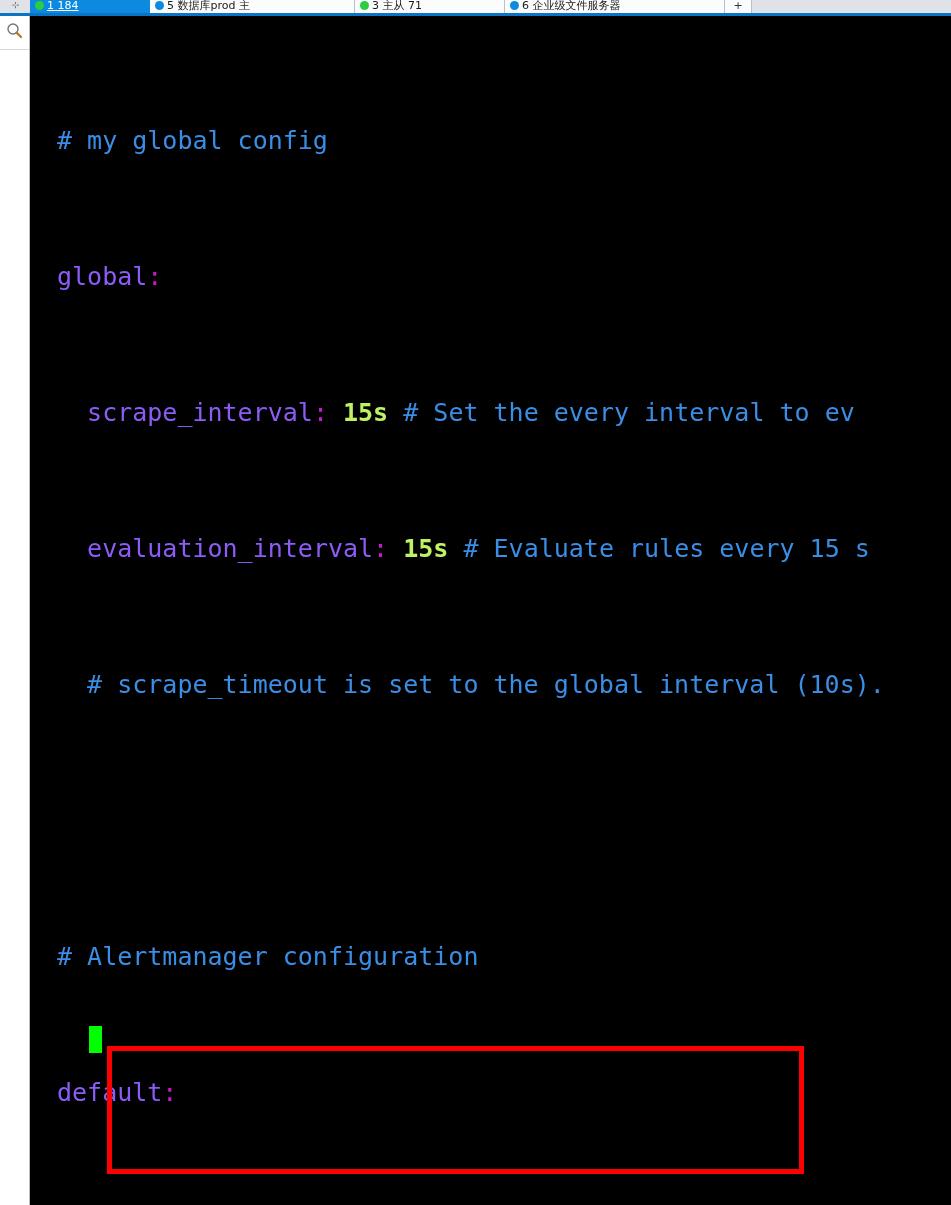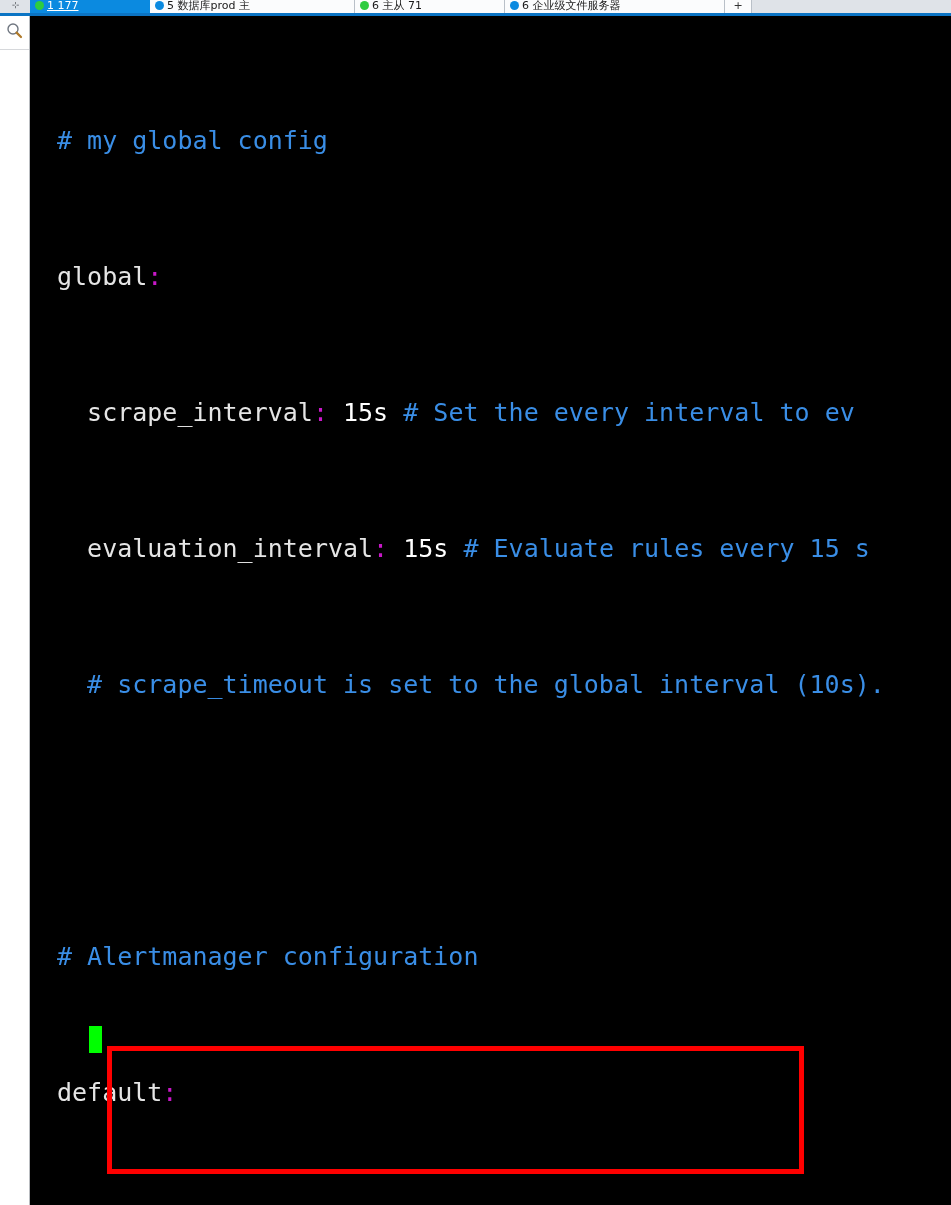--- a/index.html
+++ b/index.html
@@ -131,23 +131,23 @@
     font-family: "DejaVu Sans Mono", "Liberation Mono", monospace;
     font-size: 25px;
     line-height: 34px;
     letter-spacing: 0px;
     color: #e8e8e8;
   }
   .ln { display: block; height: 34px; }
 
   
   .cmt  { color: #3a8ee6; }
-  .key  { color: #e5e5e5; }
+  .key  { color: #8b5cf6; }
   .pun  { color: #c818c8; }
-  .val  { color: #ffffff; }
+  .val  { color: #bef264; font-weight: bold; }
 
   
   #cursor-block {
     position: absolute;
     left: 40px;
     top: 1010px;
     width: 13px;
     height: 27px;
     background: #00ff00;
     z-index: 3;
@@ -166,31 +166,31 @@
   }
 </style>
 </head>
 <body>
 
 <div id="tabstrip">
   <div class="winbtns">⊹</div>
 
   <div class="tab active" style="width:120px;">
     <span class="dot" style="background:#2ecc40;"></span>
-    <span class="lbl">1 177</span>
+    <span class="lbl">1 184</span>
   </div>
 
   <div class="tab" style="width:205px;">
     <span class="dot" style="background:#0b8ae0;"></span>
     <span class="lbl">5 数据库prod 主</span>
   </div>
 
   <div class="tab" style="width:150px;">
     <span class="dot" style="background:#2ecc40;"></span>
-    <span class="lbl">6 主从 71</span>
+    <span class="lbl">3 主从 71</span>
   </div>
 
   <div class="tab" style="width:220px;">
     <span class="dot" style="background:#0b8ae0;"></span>
     <span class="lbl">6 企业级文件服务器</span>
   </div>
 
   <div class="tabplus">+</div>
   <div class="tabfill"></div>
 </div>

